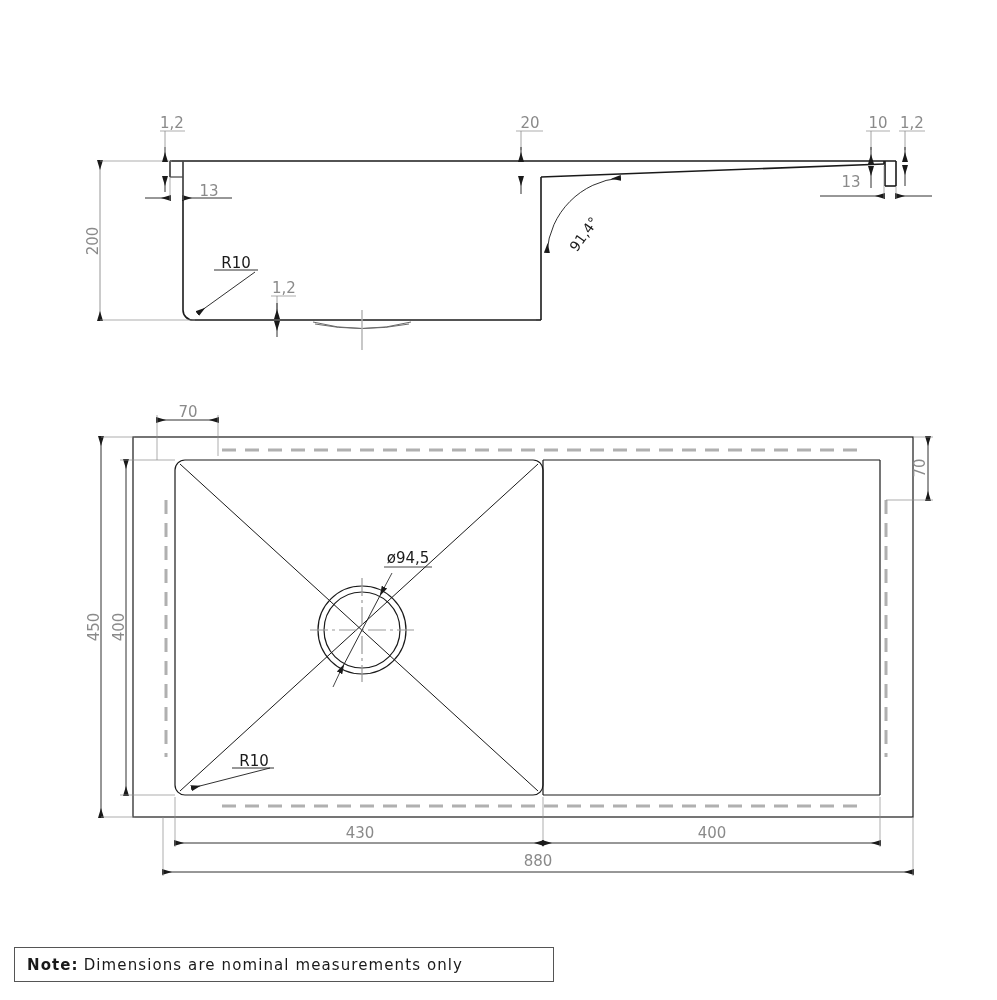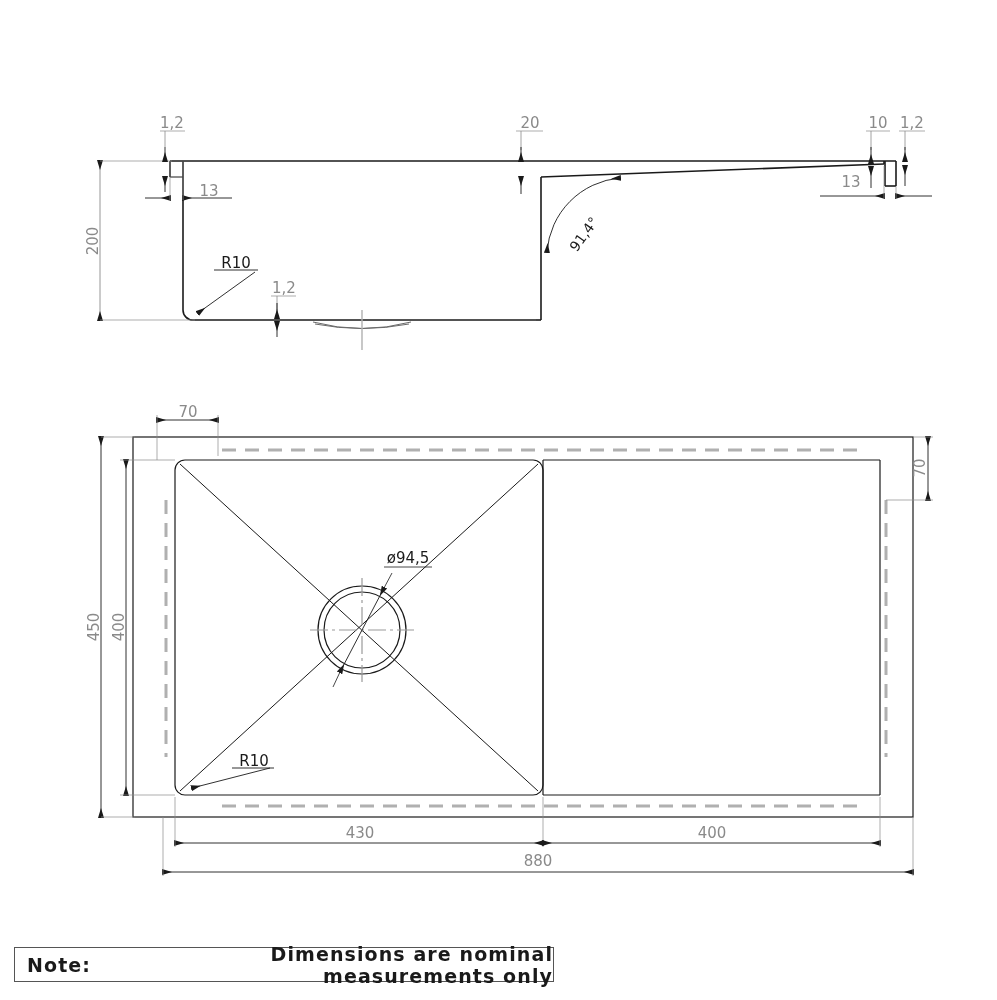--- a/index.html
+++ b/index.html
@@ -3,25 +3,25 @@
 <meta charset="utf-8">
 <style>
   html,body{margin:0;padding:0;background:#ffffff;}
   body{width:997px;height:1000px;font-family:"DejaVu Sans",sans-serif;}
   #sheet{position:relative;width:997px;height:1000px;background:#fff;overflow:hidden;}
   svg{display:block;}
   .note-box{
     position:absolute;left:14px;top:947px;width:540px;height:35px;
     border:1px solid #555;box-sizing:border-box;
     display:flex;align-items:center;padding-left:12px;
-    font-family:"DejaVu Sans",sans-serif;font-size:19px;color:#1a1a1a;
+    font-family:"DejaVu Sans",sans-serif;font-size:15px;color:#1a1a1a;
     letter-spacing:1.1px;
   }
   .note-label{font-weight:bold;margin-right:5px;letter-spacing:1.1px;}
-  .note-text{font-weight:700;letter-spacing:1.1px;text-align:right;}
+  .note-text{font-weight:400;letter-spacing:1.1px;text-align:right;}
 </style>
 </head>
 <body>
 
 <div id="sheet">
 
   <svg width="997" height="1000" viewBox="0 0 997 1000">
 
     <defs>
       <marker id="arrIn" markerWidth="10" markerHeight="8" refX="9" refY="4" orient="auto" markerUnits="userSpaceOnUse">

